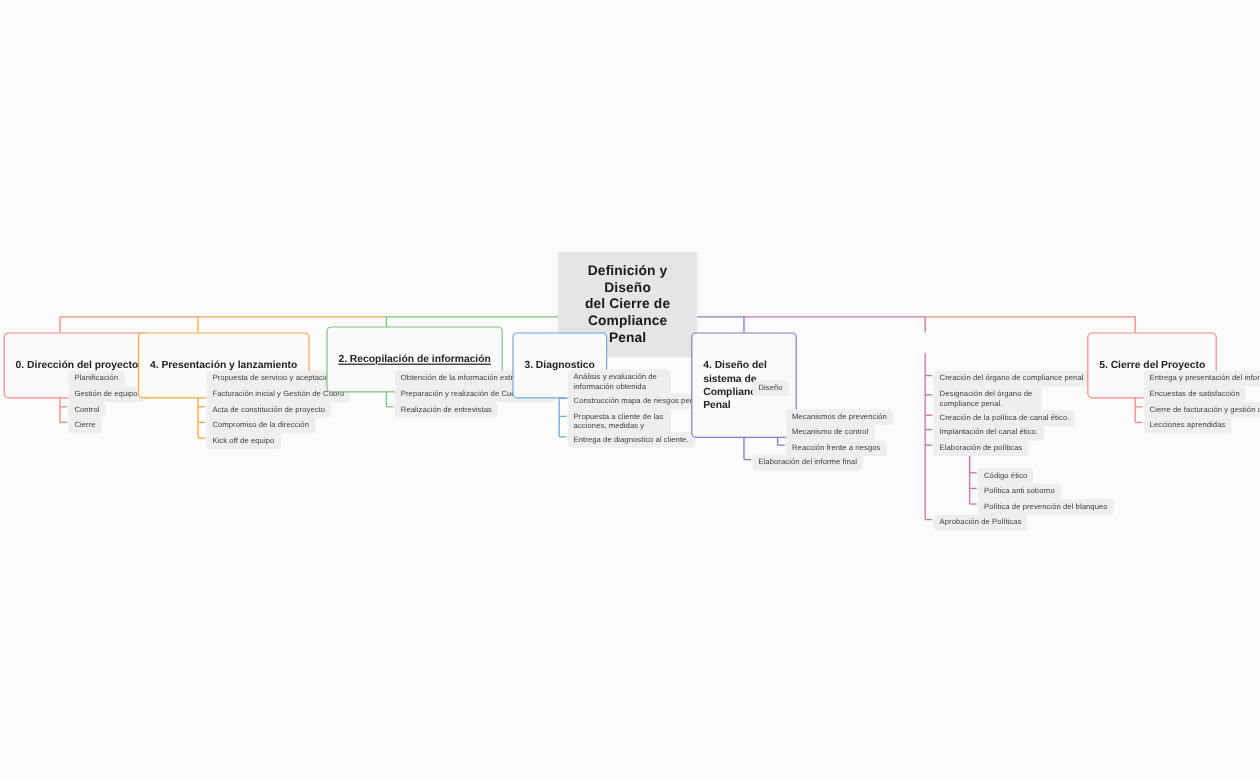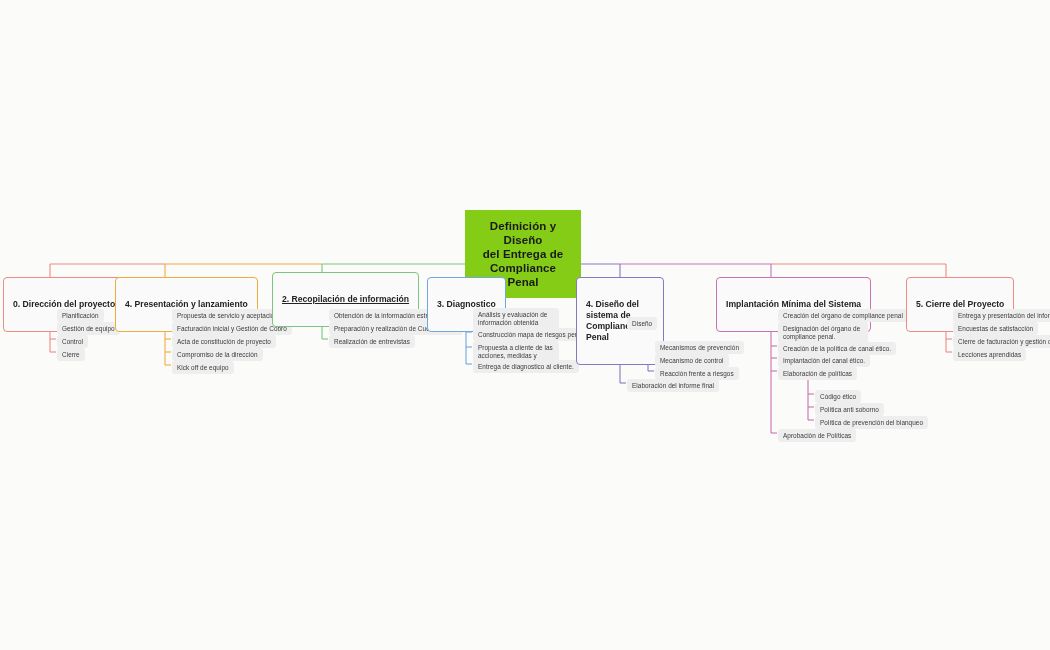--- a/index.html
+++ b/index.html
@@ -26,21 +26,21 @@
     height: 650px;
     pointer-events: none;
   }
   .node {
     position: absolute;
     box-sizing: border-box;
     white-space: nowrap;
   }
   
   .root {
-    background: #84cc16;
+    background: #e5e5e5;
     color: #1a1a1a;
     font-size: 11.5px;
     font-weight: bold;
     line-height: 14px;
     text-align: center;
     padding: 9px 12px;
     letter-spacing: 0.1px;
     white-space: normal;
     width: 116px;
   }
@@ -154,21 +154,21 @@
 
     <path d="M 946 294 L 946 352" stroke="#f08a82" stroke-width="1.1" fill="none"></path>
     <path d="M 946 313 L 952 313" stroke="#f08a82" stroke-width="1.1" fill="none"></path>
     <path d="M 946 326 L 952 326" stroke="#f08a82" stroke-width="1.1" fill="none"></path>
     <path d="M 946 339 L 952 339" stroke="#f08a82" stroke-width="1.1" fill="none"></path>
     <path d="M 946 352 L 952 352" stroke="#f08a82" stroke-width="1.1" fill="none"></path>
   </svg>
 
   <div class="node root" style="left:465px; top:210px;">
     <div>Definición y Diseño</div>
-    <div>del Entrega de</div>
+    <div>del Cierre de</div>
     <div>Compliance Penal</div>
   </div>
 
   <div class="node branch" style="left:3px; top:277px; border-color:#f08a82;">0. Dirección del proyecto</div>
   <div class="node leaf" style="left:57px; top:309px;">Planificación</div>
   <div class="node leaf" style="left:57px; top:322px;">Gestión de equipo</div>
   <div class="node leaf" style="left:57px; top:335px;">Control</div>
   <div class="node leaf" style="left:57px; top:348px;">Cierre</div>
 
   <div class="node branch" style="left:115px; top:277px; border-color:#f0ab3d;">4. Presentación y lanzamiento</div>
@@ -189,21 +189,20 @@
   <div class="node leaf wrap" style="left:473px; top:341px;">Propuesta a cliente de las  acciones, medidas y controles.</div>
   <div class="node leaf" style="left:473px; top:360px;">Entrega de diagnostico al cliente.</div>
 
   <div class="node branch two-line" style="left:576px; top:277px; border-color:#8878c3;">4. Diseño del sistema de Compliance Penal</div>
   <div class="node leaf" style="left:627px; top:317px;">Diseño</div>
   <div class="node leaf" style="left:655px; top:341px;">Mecanismos de prevención</div>
   <div class="node leaf" style="left:655px; top:354px;">Mecanismo de control</div>
   <div class="node leaf" style="left:655px; top:367px;">Reacción frente a riesgos</div>
   <div class="node leaf" style="left:627px; top:379px;">Elaboración del informe final</div>
 
-  <div class="node branch" style="left:716px; top:277px; border-color:#c973b0;">Implantación Mínima del Sistema</div>
   <div class="node leaf" style="left:778px; top:309px;">Creación del órgano de compliance penal</div>
   <div class="node leaf wrap-wide" style="left:778px; top:322px;">Designación del órgano de compliance penal.</div>
   <div class="node leaf" style="left:778px; top:342px;">Creación de la política de canal ético.</div>
   <div class="node leaf" style="left:778px; top:354px;">Implantación del canal ético.</div>
   <div class="node leaf" style="left:778px; top:367px;">Elaboración de políticas</div>
   <div class="node leaf" style="left:815px; top:390px;">Código ético</div>
   <div class="node leaf" style="left:815px; top:403px;">Política anti soborno</div>
   <div class="node leaf" style="left:815px; top:416px;">Política de prevención del blanqueo</div>
   <div class="node leaf" style="left:778px; top:429px;">Aprobación de Políticas</div>
 

